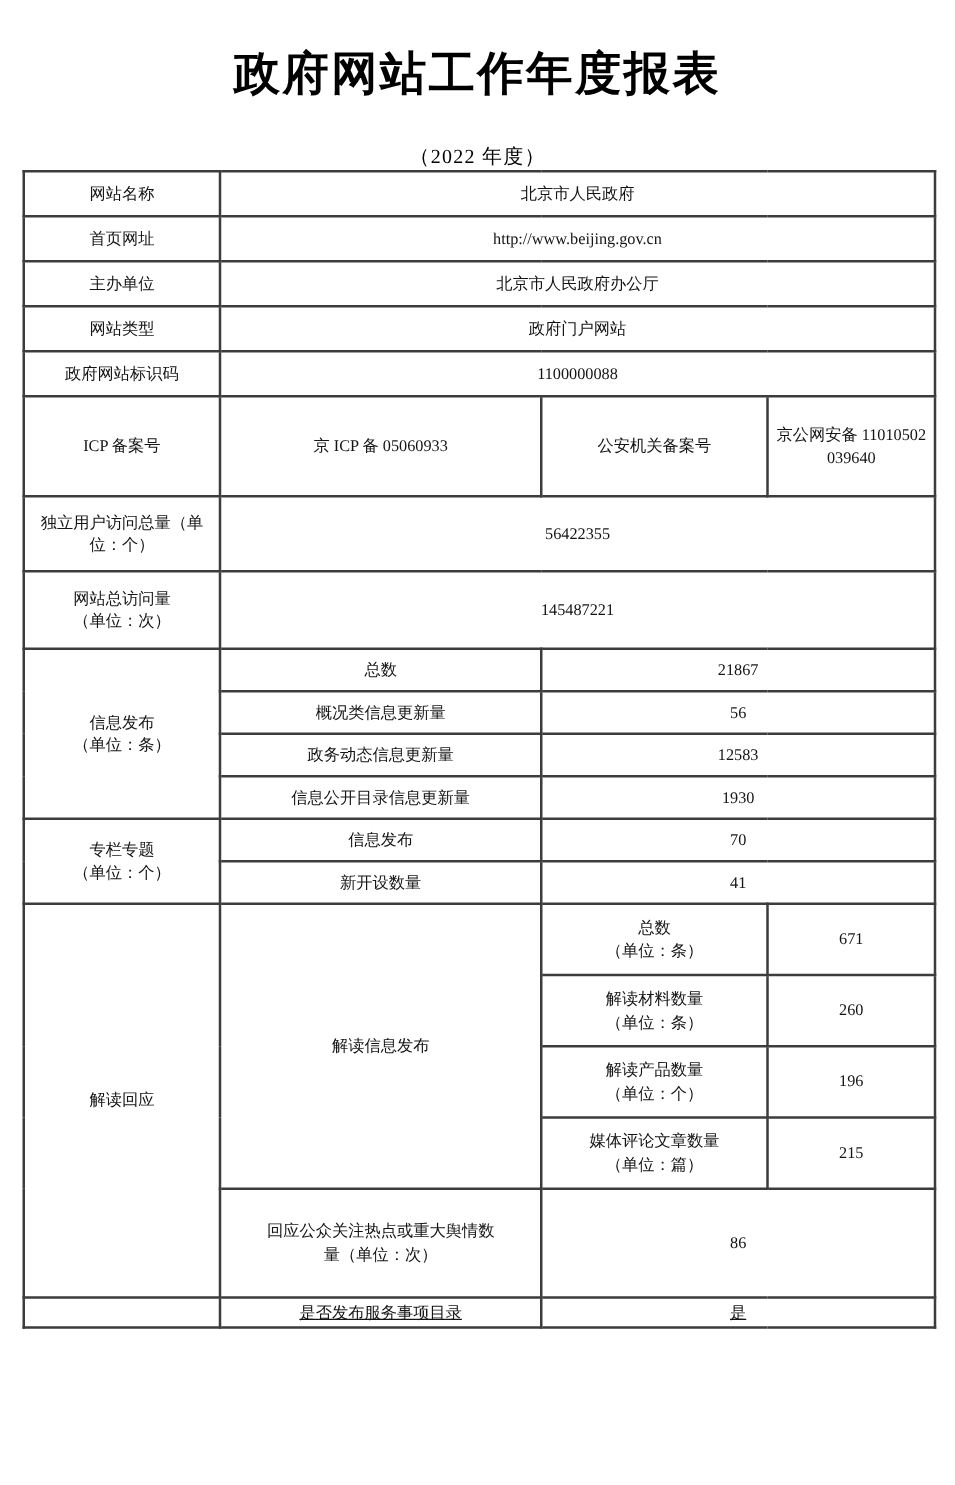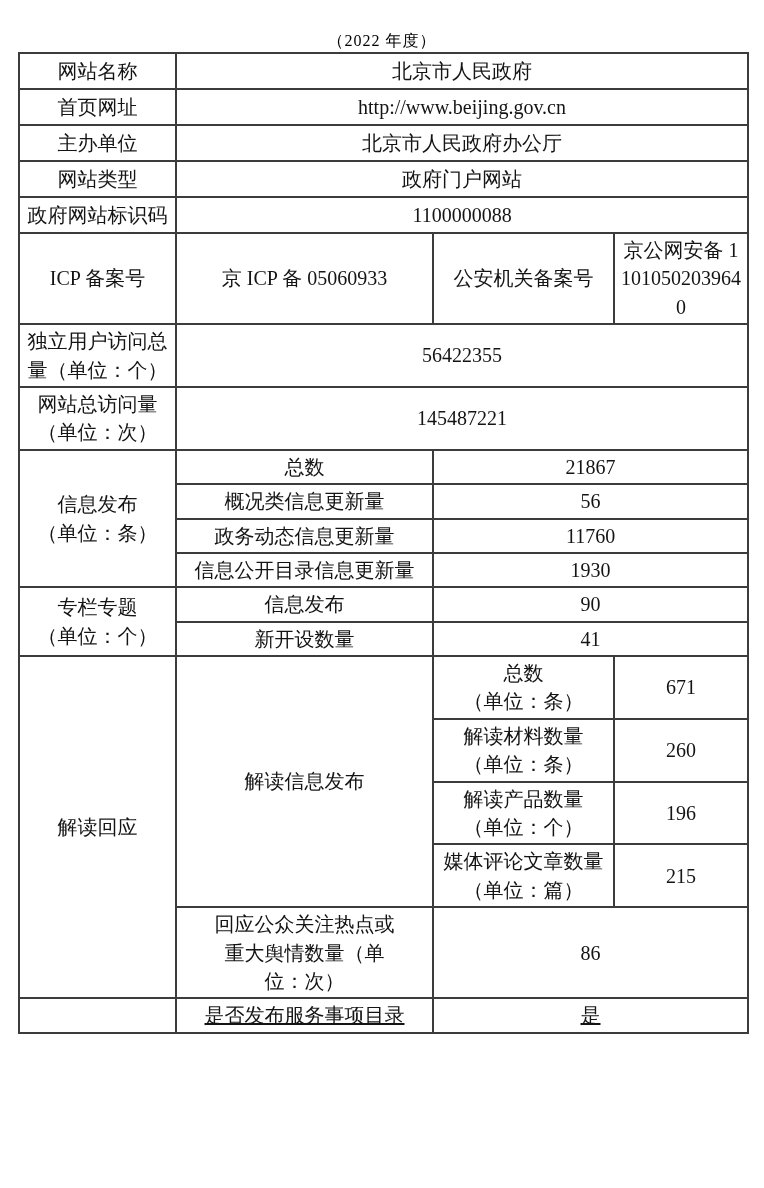--- a/index.html
+++ b/index.html
@@ -46,21 +46,21 @@
   table.report-table {
     margin-left: 18px;
     width: 729px;
     border-collapse: collapse;
     table-layout: fixed;
   }
   .report-table td {
     border: 2px solid #3c3c3c;
     text-align: center;
     vertical-align: middle;
-    font-size: 20px;
+    font-size: 13px;
     line-height: 1.42;
     padding: 2px 6px;
     color: #141414;
     background: #ffffff;
   }
   
   col.c1 { width: 157px; }
   col.c2 { width: 257px; }
   col.c3 { width: 181px; }
   col.c4 { width: 134px; }
@@ -81,20 +81,21 @@
   .narrow-wrap {
     display: inline-block;
     max-width: 190px;
   }
 </style>
 </head>
 <body>
 
 <div class="page">
 
+  <div class="report-title">政府网站工作年度报表</div>
   <div class="report-subtitle">（2022 年度）</div>
 
 
   <table class="report-table">
     <colgroup>
       <col class="c1">
         <col class="c2">
         <col class="c3">
         <col class="c4">
     </colgroup>
@@ -147,34 +148,34 @@
       </td>
       <td>总数</td>
       <td colspan="2">21867</td>
     </tr>
     <tr class="h34">
       <td>概况类信息更新量</td>
       <td colspan="2">56</td>
     </tr>
     <tr class="h34">
       <td>政务动态信息更新量</td>
-      <td colspan="2">11760</td>
+      <td colspan="2">12583</td>
     </tr>
     <tr class="h34">
       <td>信息公开目录信息更新量</td>
       <td colspan="2">1930</td>
     </tr>
 
     <tr class="h34">
       <td rowspan="2" class="two-line">
         <span>专栏专题</span>
         <span>（单位：个）</span>
       </td>
       <td>信息发布</td>
-      <td colspan="2">90</td>
+      <td colspan="2">70</td>
     </tr>
     <tr class="h34">
       <td>新开设数量</td>
       <td colspan="2">41</td>
     </tr>
 
     <tr class="h57">
       <td rowspan="5">解读回应</td>
       <td rowspan="4">解读信息发布</td>
       <td class="two-line">

